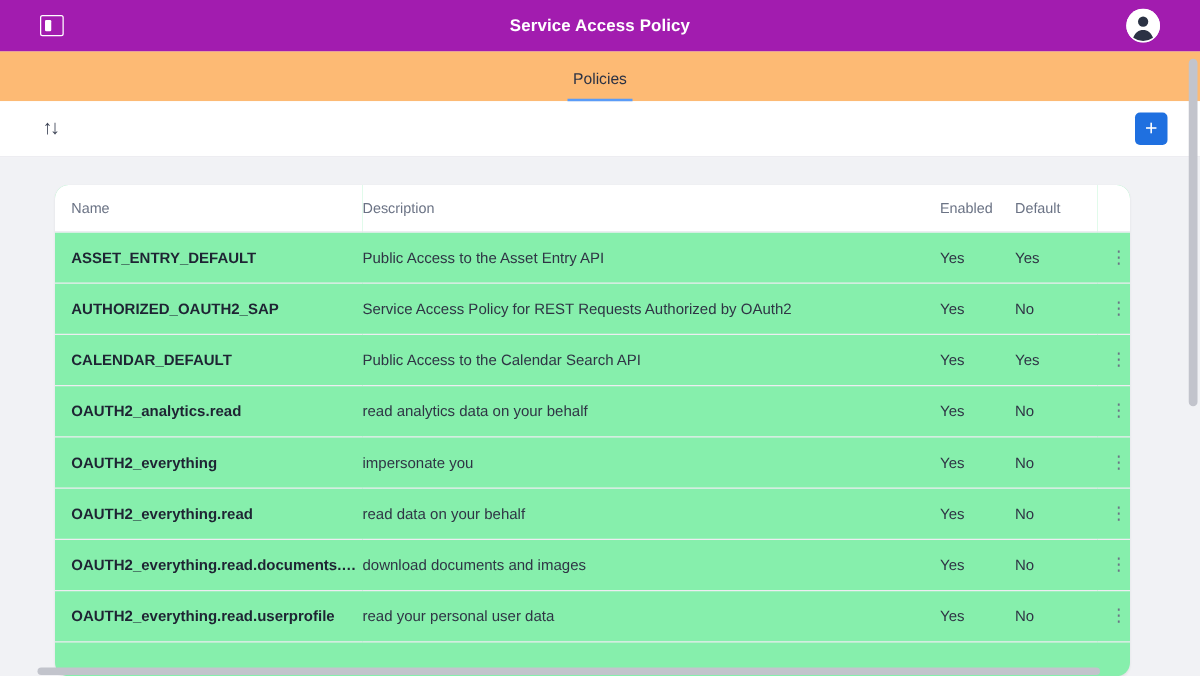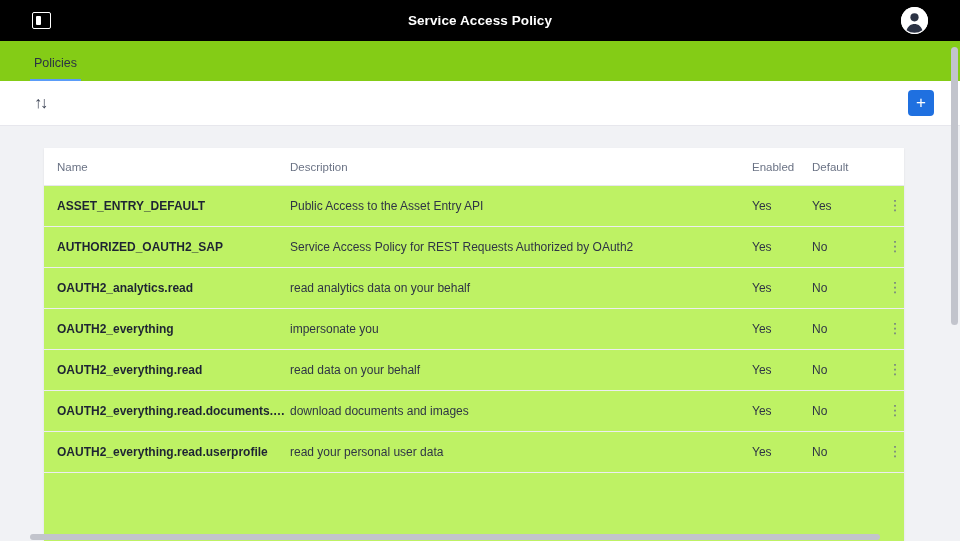--- a/index.html
+++ b/index.html
@@ -13,21 +13,21 @@
   .app {
     width: 960px; height: 541px;
     position: relative;
     background: #ffffff;
     overflow: hidden;
   }
 
   
   .topbar {
     height: 41px;
-    background: #000000;
+    background: #a21caf;
     display: flex;
     align-items: center;
     padding: 0 32px;
     position: relative;
     justify-content: space-between;
   }
   .topbar-left {
     width: 40px;
     display: flex;
     align-items: center;
@@ -67,21 +67,22 @@
     z-index: 2;
   }
   .avatar svg { display: block; }
 
   
   .tabs {
     height: 40px;
     padding: 0 30px;
     display: flex;
     align-items: flex-end;
-    background: #84cc16;
+    background: #fdba74;
+    justify-content: center;
   }
   .tab {
     font-size: 12.5px;
     color: #3f4657;
     padding: 0 4px 9px 4px;
     border-bottom: 2px solid transparent;
     cursor: pointer;
   }
   .tab.active {
     border-bottom-color: #5a9cf8;
@@ -120,22 +121,22 @@
   }
 
   
   .content {
     background: #f1f2f5;
     height: 415px;
     padding: 22px 56px 0 44px;
     position: relative;
   }
   .card {
-    background: #bef264;
-    border-radius: 0;
+    background: #86efac;
+    border-radius: 11px;
     box-shadow: 0 1px 2px rgba(0,0,0,.08);
     overflow: hidden;
     height: 100%;
   }
   table {
     border-collapse: collapse;
     width: 100%;
     table-layout: fixed;
   }
   thead th {
@@ -261,20 +262,27 @@
             <td class="c-menu"><span class="kebab">⋮</span></td>
           </tr>
           <tr>
             <td class="c-name">AUTHORIZED_OAUTH2_SAP</td>
             <td class="c-desc">Service Access Policy for REST Requests Authorized by OAuth2</td>
             <td class="c-enabled">Yes</td>
             <td class="c-default">No</td>
             <td class="c-menu"><span class="kebab">⋮</span></td>
           </tr>
           <tr>
+            <td class="c-name">CALENDAR_DEFAULT</td>
+            <td class="c-desc">Public Access to the Calendar Search API</td>
+            <td class="c-enabled">Yes</td>
+            <td class="c-default">Yes</td>
+            <td class="c-menu"><span class="kebab">⋮</span></td>
+          </tr>
+          <tr>
             <td class="c-name">OAUTH2_analytics.read</td>
             <td class="c-desc">read analytics data on your behalf</td>
             <td class="c-enabled">Yes</td>
             <td class="c-default">No</td>
             <td class="c-menu"><span class="kebab">⋮</span></td>
           </tr>
           <tr>
             <td class="c-name">OAUTH2_everything</td>
             <td class="c-desc">impersonate you</td>
             <td class="c-enabled">Yes</td>

